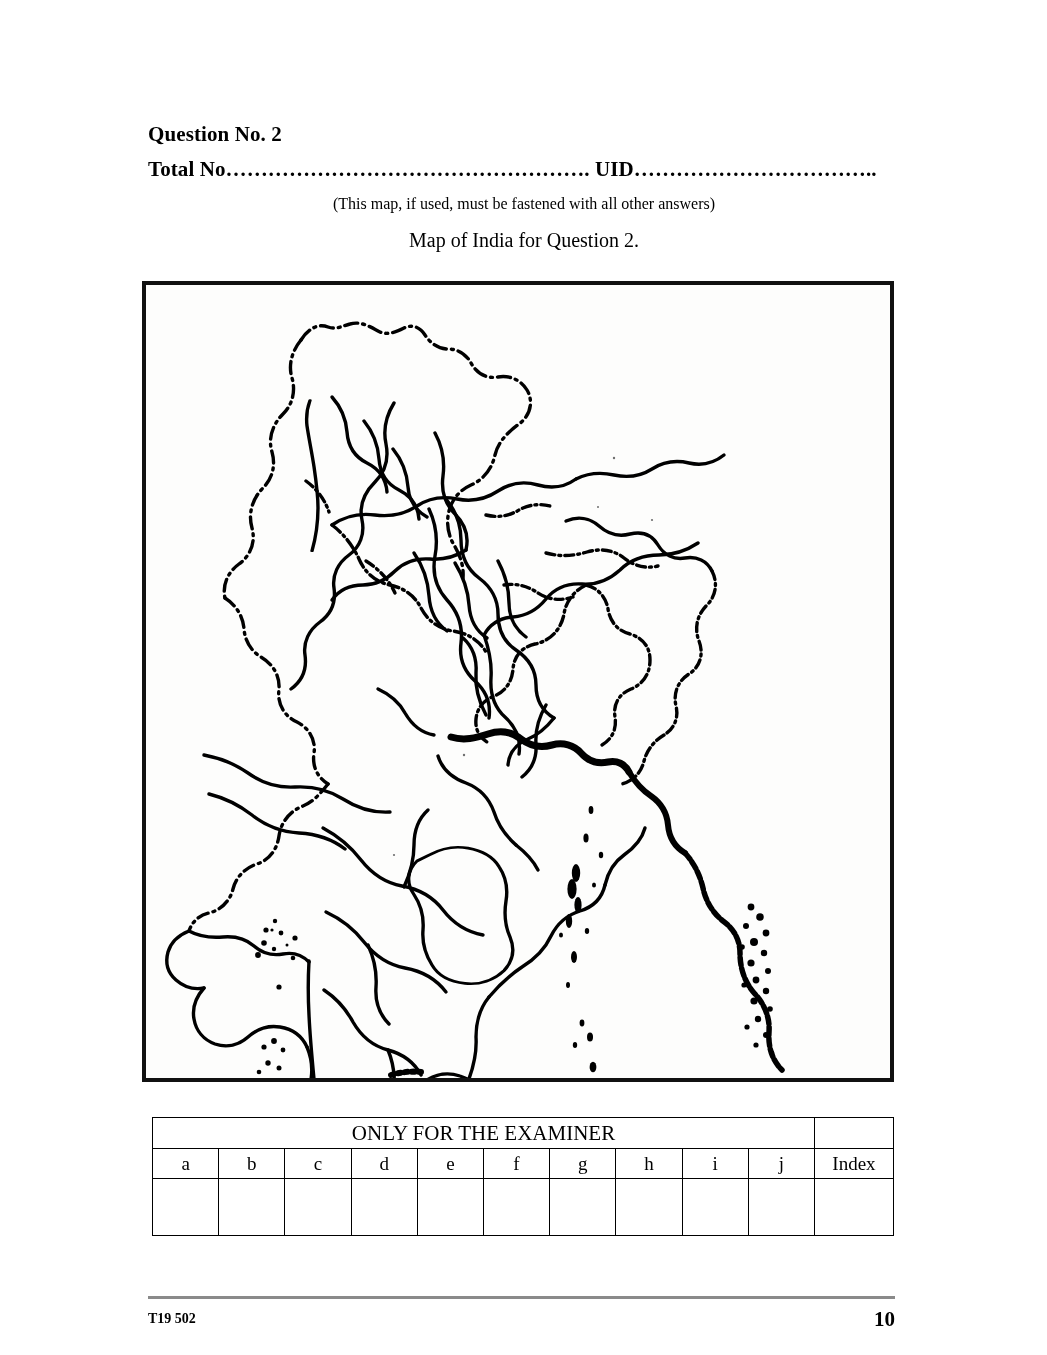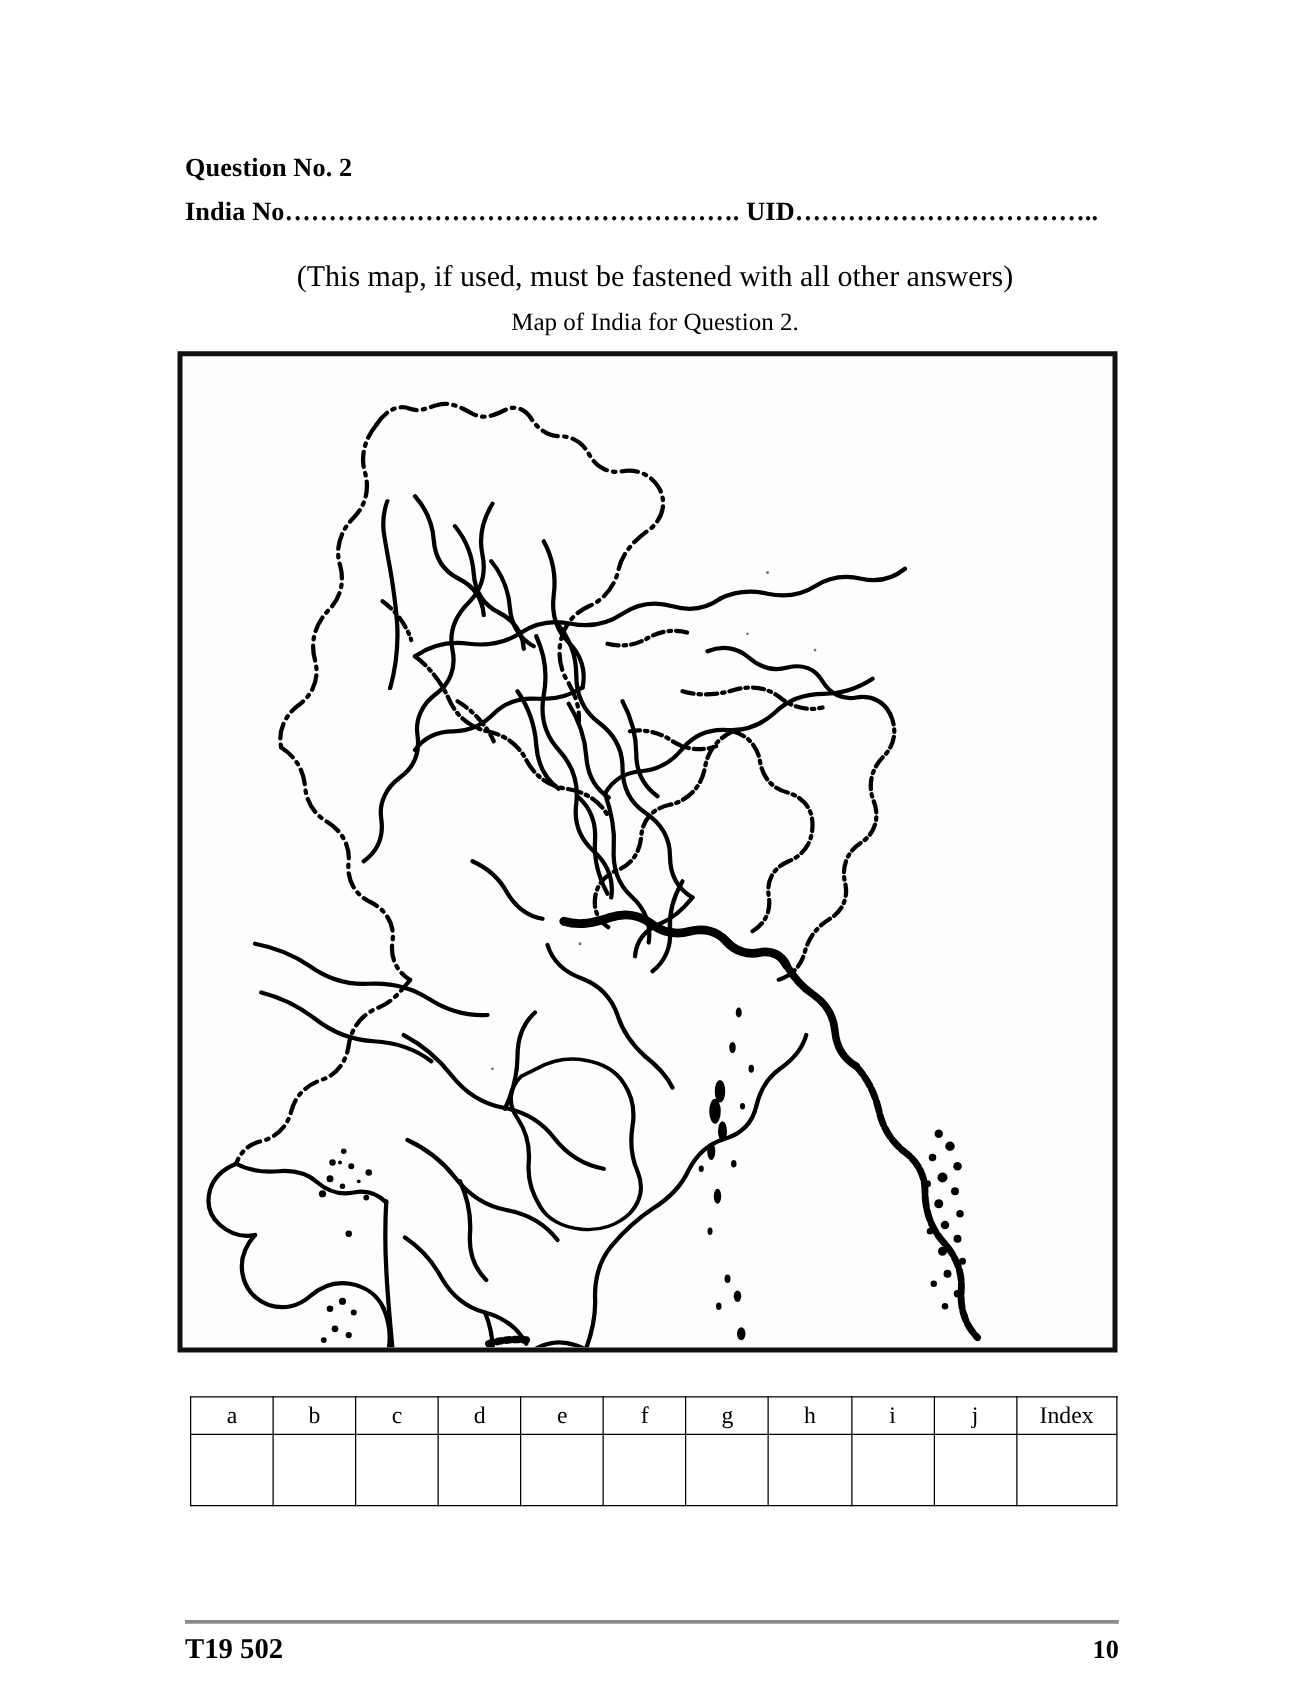--- a/index.html
+++ b/index.html
@@ -36,24 +36,24 @@
     line-height: 32px;
     font-weight: bold;
     letter-spacing: 0.1px;
     white-space: nowrap;
   }
   .hdr-line.q {
     margin-bottom: 3px;
   }
   .hdr-note {
     text-align: center;
-    font-size: 24px;
+    font-size: 16px;
     line-height: 30px;
     font-weight: normal;
-    margin-top: 22px;
+    margin-top: 4px;
   }
   .hdr-title {
     text-align: center;
     font-size: 20px;
     line-height: 30px;
     font-weight: normal;
     margin-top: 6px;
   }
 
   
@@ -117,21 +117,21 @@
     position: absolute;
     left: 148px;
     top: 1302px;
     width: 747px;
     height: 34px;
   }
   .footer-code {
     position: absolute;
     left: 0;
     top: 0;
-    font-size: 23px;
+    font-size: 14px;
     font-weight: bold;
     line-height: 34px;
   }
   .footer-page {
     position: absolute;
     left: 0;
     top: 0;
     width: 747px;
     text-align: right;
     font-size: 21px;
@@ -139,21 +139,21 @@
     line-height: 34px;
   }
 </style>
 </head>
 <body>
 
 <div class="page">
 
   <div class="header">
     <div class="hdr-line q">Question No. 2</div>
-    <div class="hdr-line">India No……………………………………………. UID……………………………..</div>
+    <div class="hdr-line">Total No……………………………………………. UID……………………………..</div>
     <div class="hdr-note">(This map, if used, must be fastened with all other answers)</div>
     <div class="hdr-title">Map of India for Question 2.</div>
   </div>
 
   <div class="map-frame">
     <svg viewBox="0 0 744 793" preserveAspectRatio="xMidYMid meet">
       <g fill="none" stroke="#000000" stroke-width="3.4" stroke-linecap="round" stroke-linejoin="round">
 
         <path stroke-dasharray="13,5,2,5" d="M155 55 C162 44,172 38,182 42 C190 45,196 41,204 39
                  C214 36,223 41,232 46 C241 51,250 47,258 43
@@ -386,20 +386,24 @@
           <circle cx="318" cy="470" r="1.2"></circle>
           <circle cx="248" cy="570" r="1.1"></circle>
           <circle cx="452" cy="222" r="1.0"></circle>
         </g>
       </g>
     </svg>
   </div>
 
   <table class="examiner-table">
     <tbody>
+      <tr class="row-title">
+        <td colspan="10">ONLY FOR THE EXAMINER</td>
+        <td class="col-total"></td>
+      </tr>
       <tr class="row-letters">
         <td class="col-letter">a</td>
         <td class="col-letter">b</td>
         <td class="col-letter">c</td>
         <td class="col-letter">d</td>
         <td class="col-letter">e</td>
         <td class="col-letter">f</td>
         <td class="col-letter">g</td>
         <td class="col-letter">h</td>
         <td class="col-letter">i</td>

